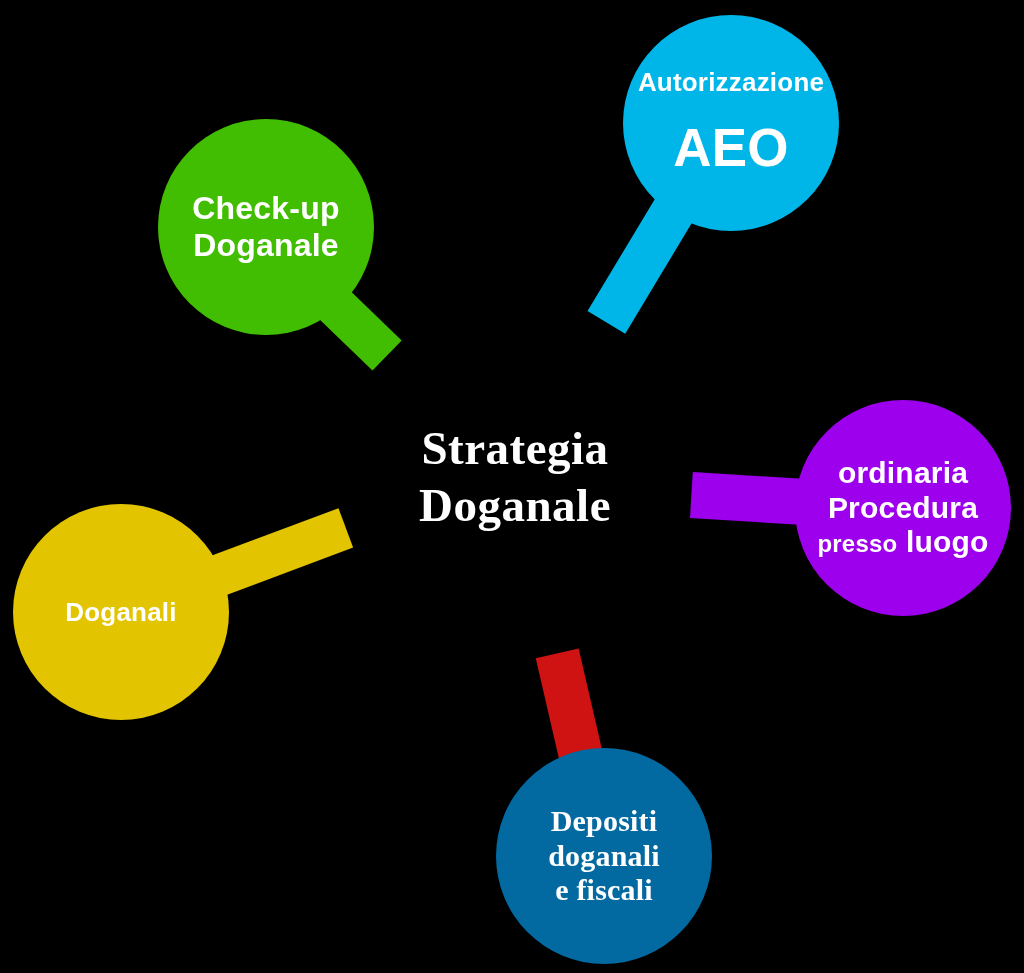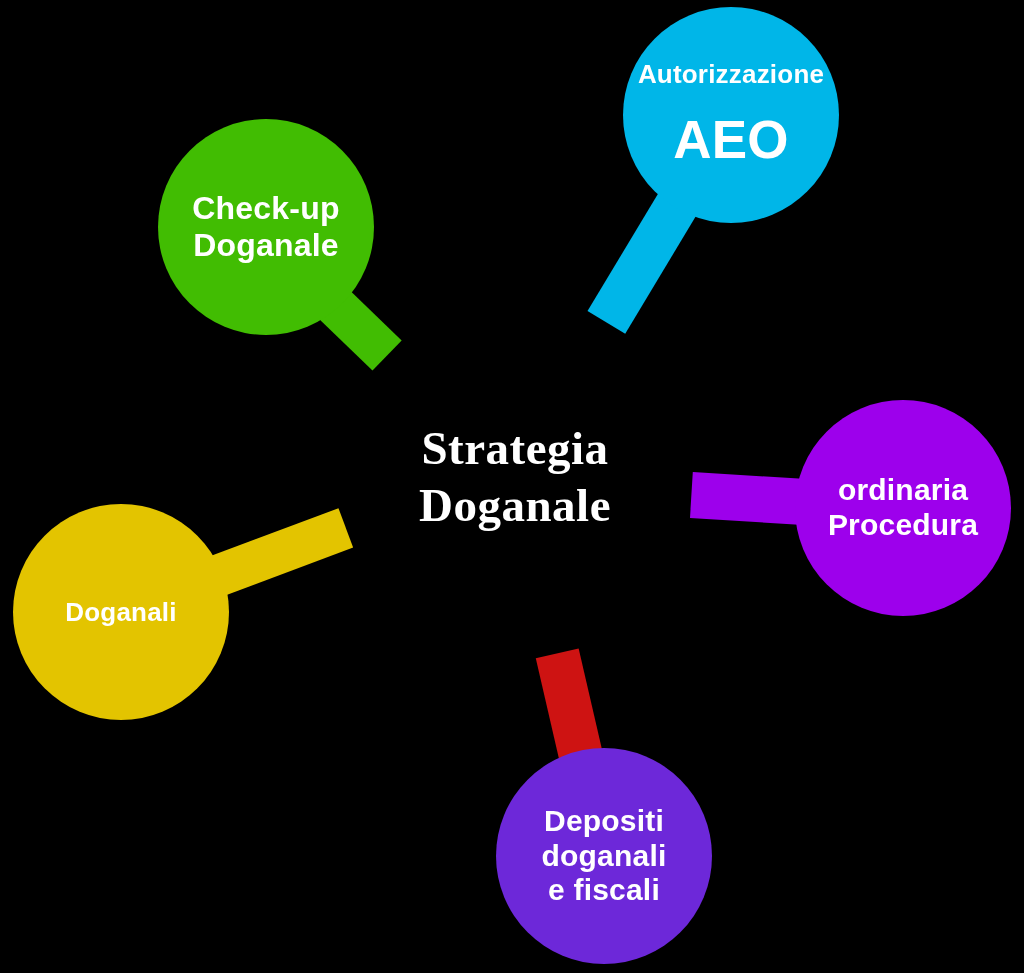--- a/index.html
+++ b/index.html
@@ -51,21 +51,21 @@
     position: absolute;
     width: 216px;
     height: 216px;
     border-radius: 50%;
     display: flex;
     align-items: center;
     justify-content: center;
     text-align: center;
   }
   .bubble-green  { left: 158px; top: 119px; }
-  .bubble-cyan   { left: 623px; top:   7px; justify-content: center; }
+  .bubble-cyan   { left: 623px; top:   15px; justify-content: center; }
   .bubble-purple { left: 795px; top: 400px; }
   .bubble-yellow { left:  13px; top: 504px; }
   .bubble-red    { left: 496px; top: 748px; }
 
   .label {
     color: #ffffff;
     font-weight: 700;
     line-height: 1.16;
     letter-spacing: 0.2px;
   }
@@ -104,32 +104,33 @@
       <span class="line-sm">Autorizzazione</span>
       <span class="line-xl">AEO</span>
     </div>
   </div>
 
   <div class="stem stem-purple" style="background-color: rgb(157, 0, 236);"></div>
   <div class="bubble bubble-purple" style="background-color: rgb(157, 0, 236);">
     <div class="label">
       <span class="line">ordinaria</span>
       <span class="line">Procedura</span>
+      <span class="mixed"><span class="sm">presso</span> <span>luogo</span></span>
     </div>
   </div>
 
   <div class="stem stem-yellow" style="background-color: rgb(227, 196, 0);"></div>
   <div class="bubble bubble-yellow" style="background-color: rgb(227, 196, 0);">
     <div class="label">
       <span class="line">Doganali</span>
     </div>
   </div>
 
   <div class="stem stem-red" style="background-color: rgb(206, 19, 18);"></div>
-  <div class="bubble bubble-red" style="background-color: #6d28d9;">
+  <div class="bubble bubble-red" style="background-color: #0369a1; font-family: Liberation Serif, serif;">
     <div class="label">
       <span class="line">Depositi</span>
       <span class="line">doganali</span>
       <span class="line">e fiscali</span>
     </div>
   </div>
 
 </div>
 
 </body></html>

